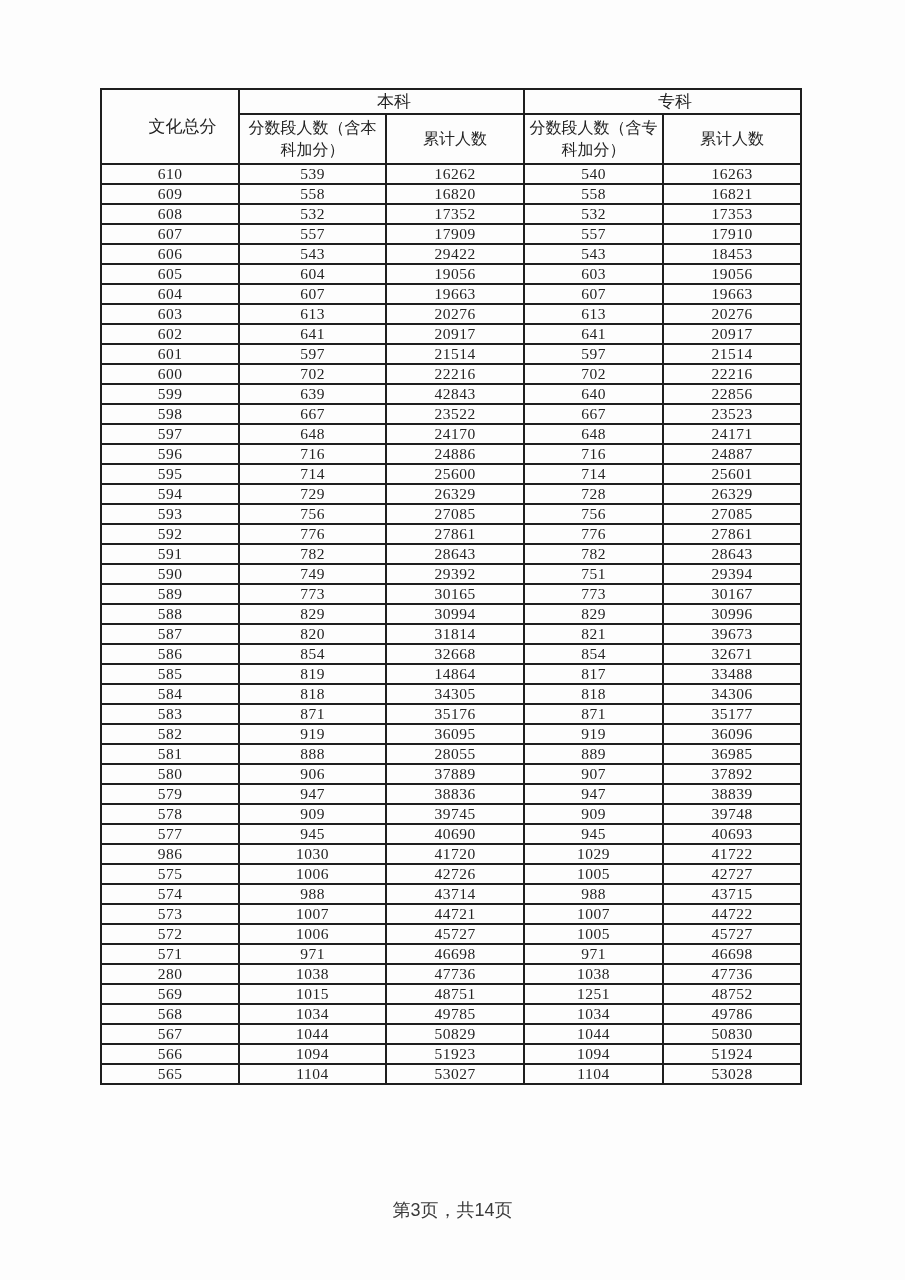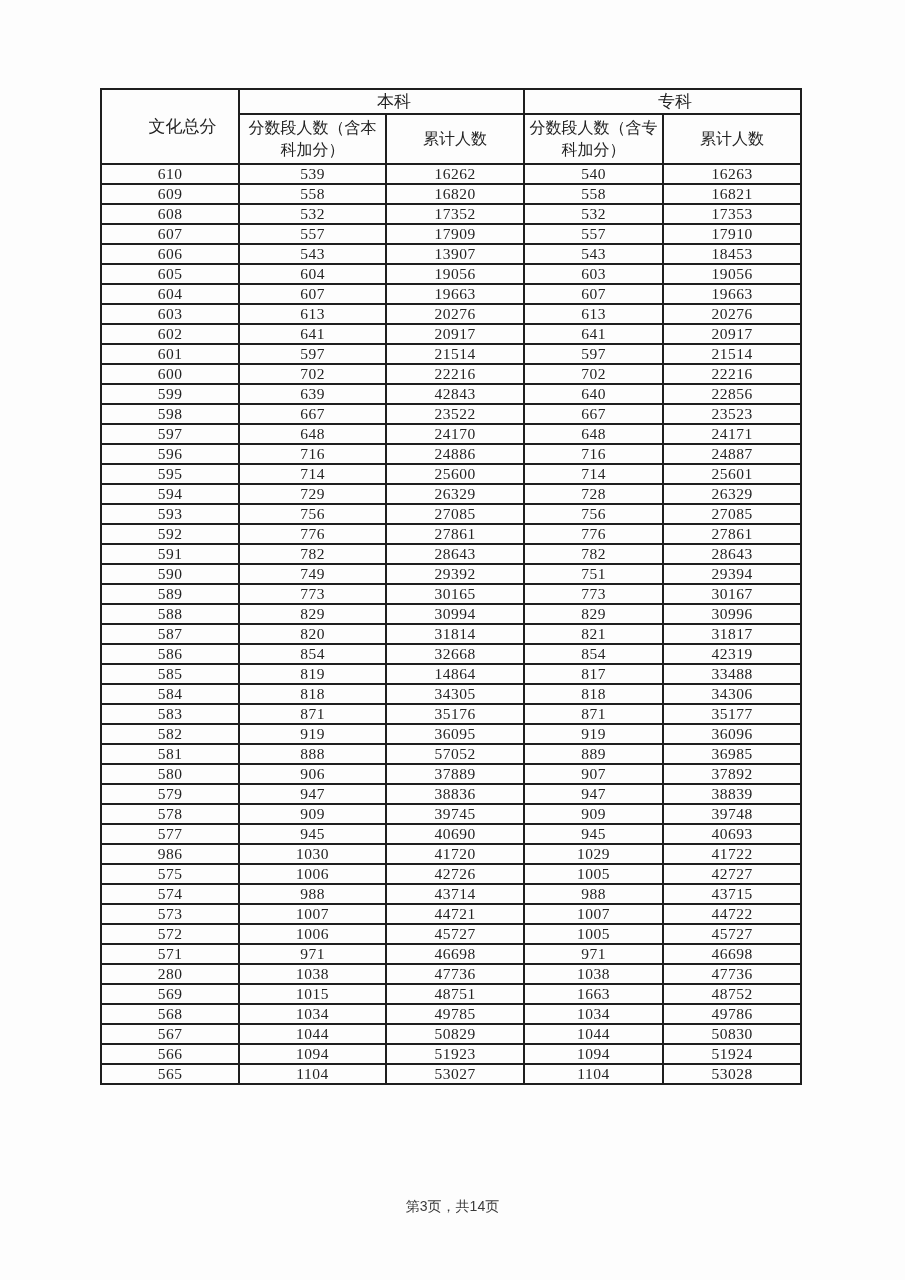--- a/index.html
+++ b/index.html
@@ -51,21 +51,21 @@
     line-height: 1;
     letter-spacing: 0.5px;
   }
   .footer {
     position: absolute;
     left: 0;
     top: 1198px;
     width: 100%;
     text-align: center;
     font-family: "Liberation Sans", sans-serif;
-    font-size: 14px;
+    font-size: 18px;
     color: #3a3a3a;
   }
 </style>
 </head>
 <body>
 
 <div class="page">
 
   <table class="score-table">
     <colgroup>
@@ -113,21 +113,21 @@
         <tr>
           <td>607</td>
           <td>557</td>
           <td>17909</td>
           <td>557</td>
           <td>17910</td>
         </tr>
         <tr>
           <td>606</td>
           <td>543</td>
-          <td>13907</td>
+          <td>29422</td>
           <td>543</td>
           <td>18453</td>
         </tr>
         <tr>
           <td>605</td>
           <td>604</td>
           <td>19056</td>
           <td>603</td>
           <td>19056</td>
         </tr>
@@ -248,28 +248,28 @@
           <td>829</td>
           <td>30994</td>
           <td>829</td>
           <td>30996</td>
         </tr>
         <tr>
           <td>587</td>
           <td>820</td>
           <td>31814</td>
           <td>821</td>
-          <td>31817</td>
+          <td>39673</td>
         </tr>
         <tr>
           <td>586</td>
           <td>854</td>
           <td>32668</td>
           <td>854</td>
-          <td>42319</td>
+          <td>32671</td>
         </tr>
         <tr>
           <td>585</td>
           <td>819</td>
           <td>14864</td>
           <td>817</td>
           <td>33488</td>
         </tr>
         <tr>
           <td>584</td>
@@ -288,21 +288,21 @@
         <tr>
           <td>582</td>
           <td>919</td>
           <td>36095</td>
           <td>919</td>
           <td>36096</td>
         </tr>
         <tr>
           <td>581</td>
           <td>888</td>
-          <td>57052</td>
+          <td>28055</td>
           <td>889</td>
           <td>36985</td>
         </tr>
         <tr>
           <td>580</td>
           <td>906</td>
           <td>37889</td>
           <td>907</td>
           <td>37892</td>
         </tr>
@@ -373,21 +373,21 @@
           <td>280</td>
           <td>1038</td>
           <td>47736</td>
           <td>1038</td>
           <td>47736</td>
         </tr>
         <tr>
           <td>569</td>
           <td>1015</td>
           <td>48751</td>
-          <td>1663</td>
+          <td>1251</td>
           <td>48752</td>
         </tr>
         <tr>
           <td>568</td>
           <td>1034</td>
           <td>49785</td>
           <td>1034</td>
           <td>49786</td>
         </tr>
         <tr>

